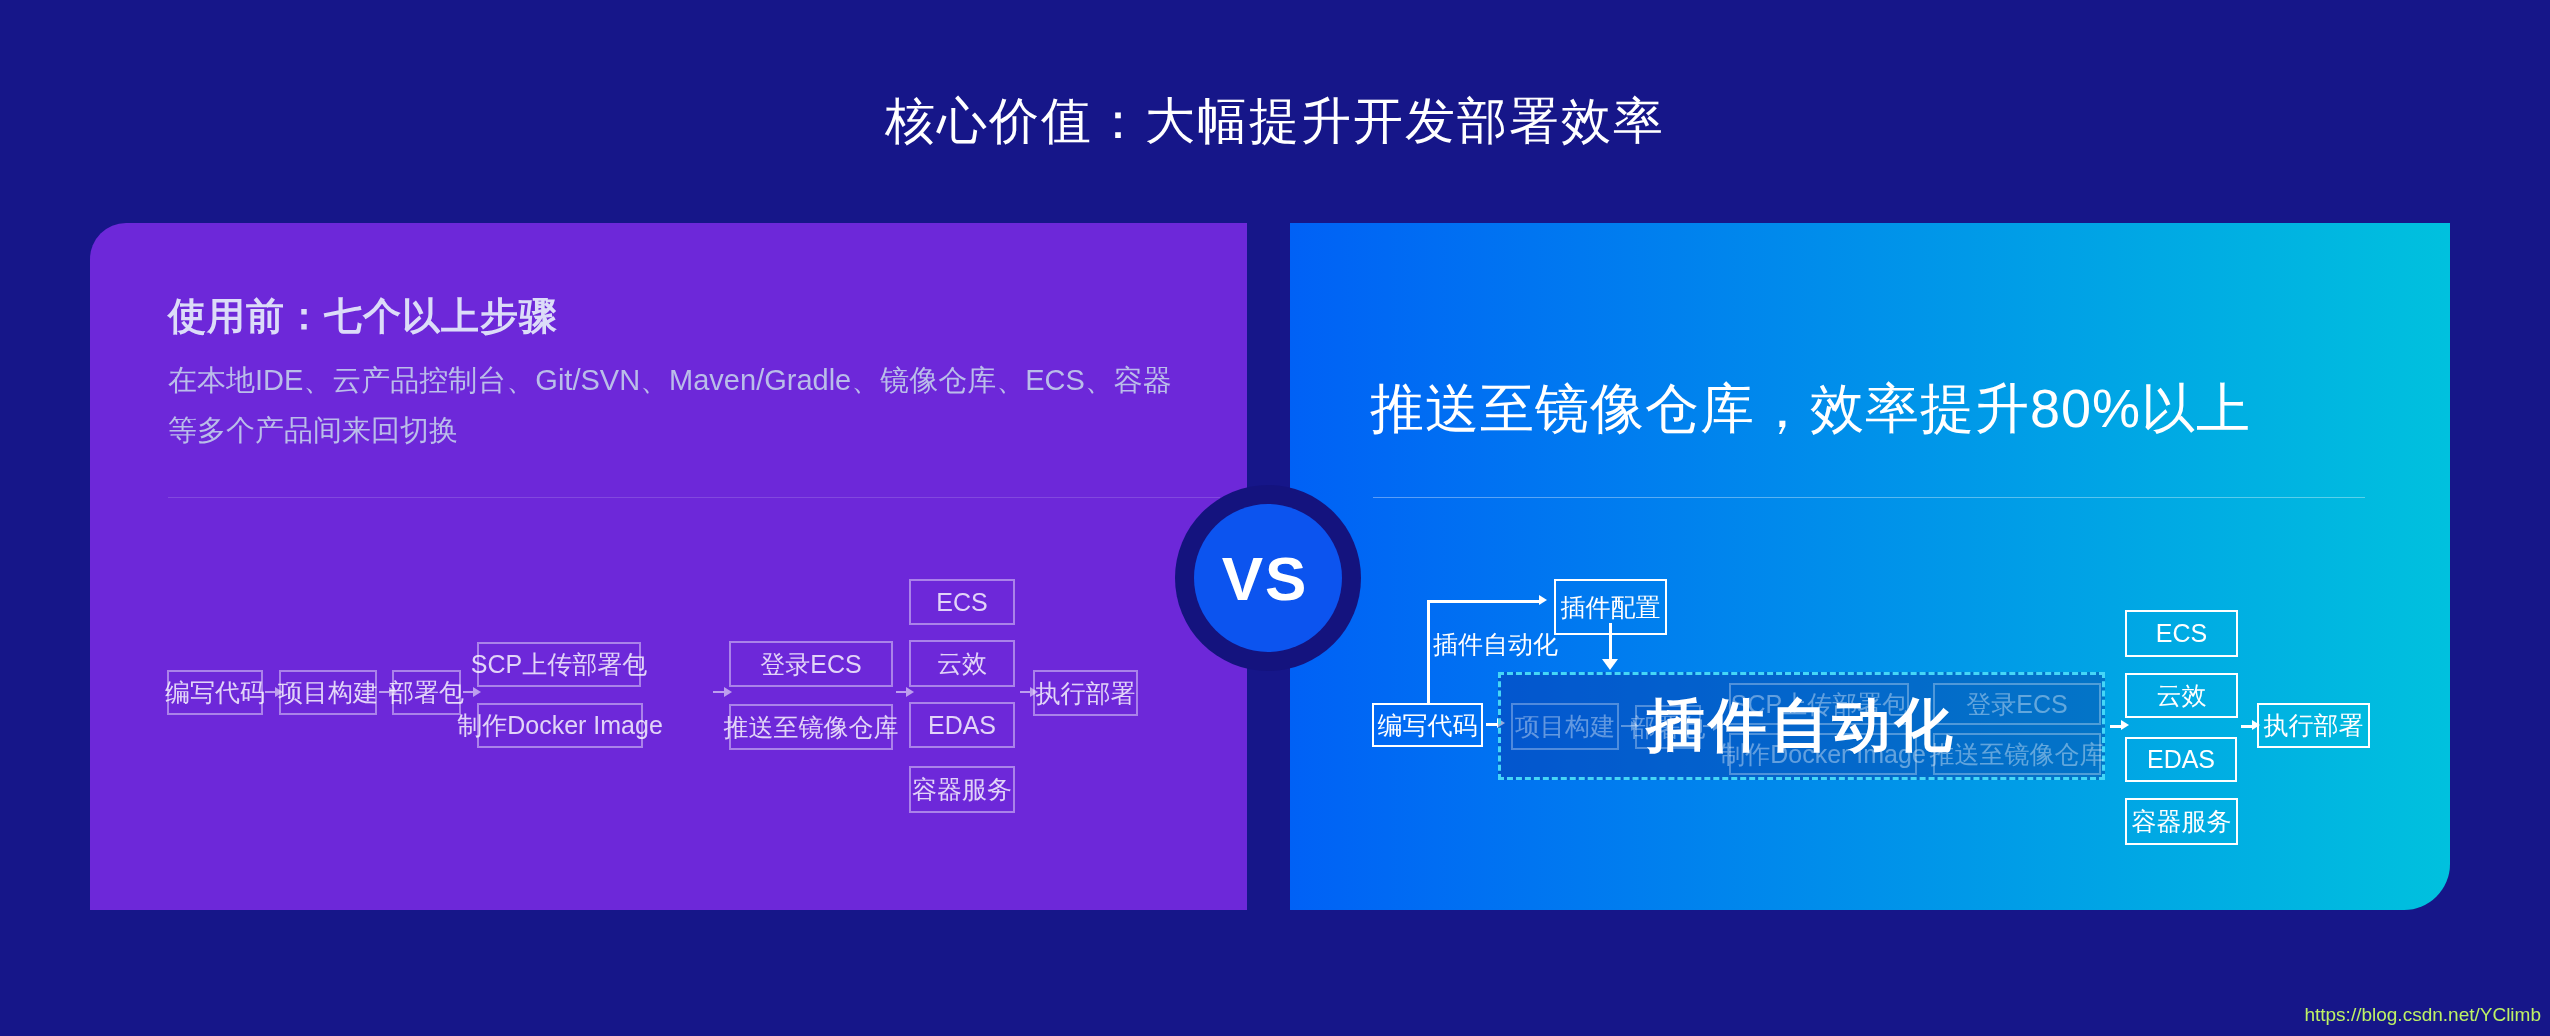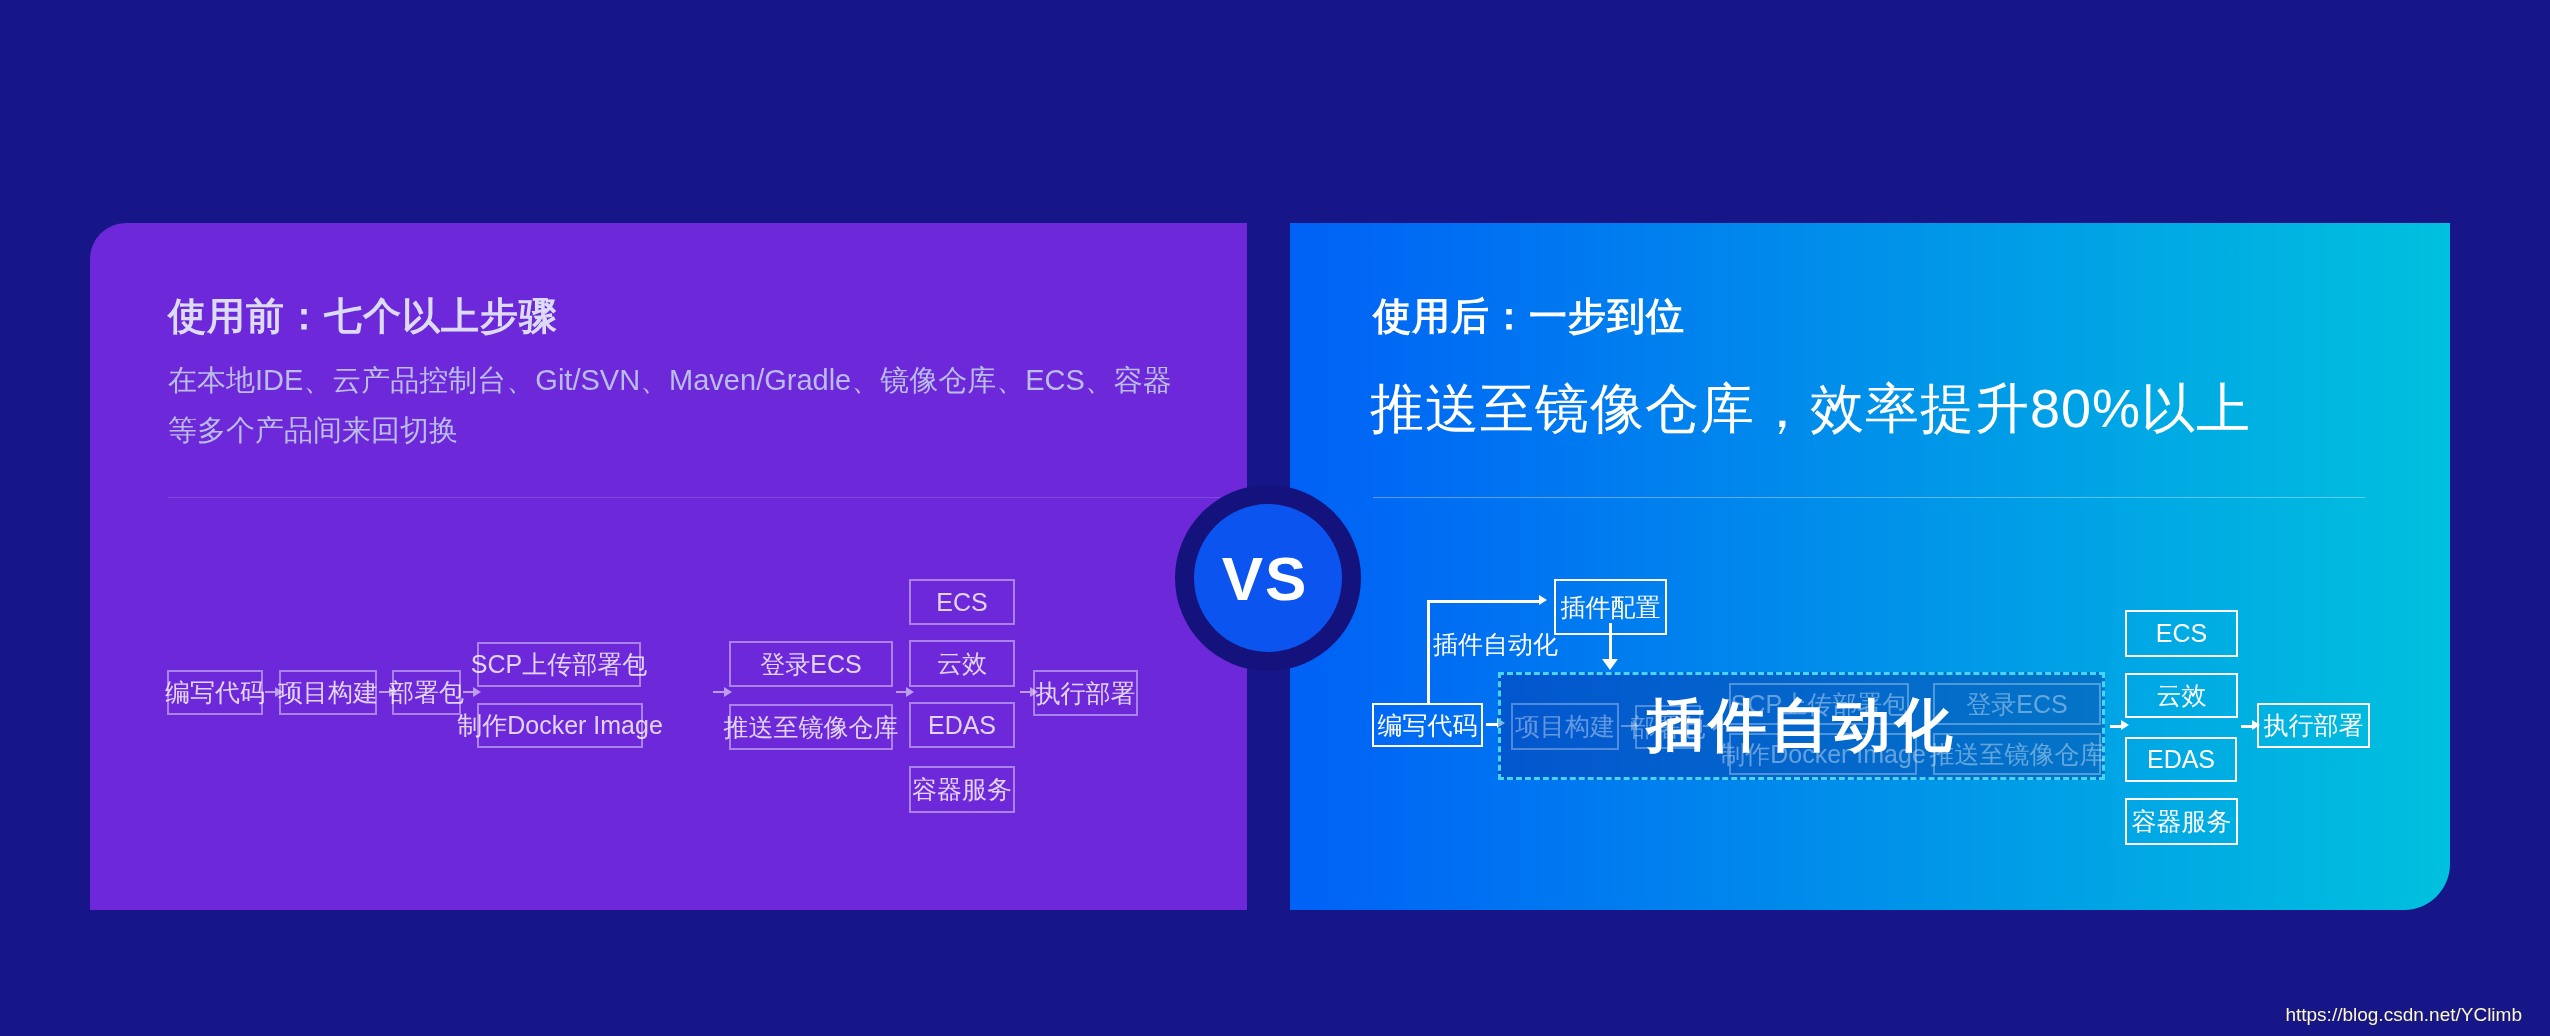--- a/index.html
+++ b/index.html
@@ -68,27 +68,28 @@
   
   .dashed-box{
     position:absolute;left:208px;top:449px;width:607px;height:108px;box-sizing:border-box;
     border:3px dashed #45d6f7;background:rgba(8,45,155,0.40);
   }
   .overlay-label{
     position:absolute;left:0;top:0;width:100%;height:100%;
     display:flex;align-items:center;justify-content:center;
     font-size:58px;font-weight:700;color:#ffffff;letter-spacing:4px;z-index:3;text-align:center;
   }
-  .watermark{position:absolute;right:28px;bottom:10px;font-size:19px;color:#fef9c3;}
+  .watermark{position:absolute;right:9px;bottom:10px;font-size:19px;color:#bef264;}
 </style>
 </head>
 <body>
 
 <div class="page">
 
+  <div class="title">核心价值：大幅提升开发部署效率</div>
 
   <div class="panel-before">
     <div class="panel-heading">使用前：七个以上步骤</div>
     <div class="desc">
       <span>在本地IDE、云产品控制台、Git/SVN、Maven/Gradle、镜像仓库、ECS、容器</span>
       <span>等多个产品间来回切换</span>
     </div>
     <div class="divider"></div>
 
     <div class="fbox lp" style="left:77px;top:447px;width:96px;height:45px;">编写代码</div>
@@ -105,21 +106,20 @@
     <div class="arr lp-arr" style="left:806px;top:468px;width:10px;"></div>
     <div class="fbox lp" style="left:819px;top:356px;width:106px;height:46px;">ECS</div>
     <div class="fbox lp" style="left:819px;top:417px;width:106px;height:47px;">云效</div>
     <div class="fbox lp" style="left:819px;top:479px;width:106px;height:46px;">EDAS</div>
     <div class="fbox lp" style="left:819px;top:543px;width:106px;height:47px;">容器服务</div>
     <div class="arr lp-arr" style="left:930px;top:468px;width:10px;"></div>
     <div class="fbox lp" style="left:943px;top:447px;width:105px;height:46px;">执行部署</div>
   </div>
 
   <div class="panel-after">
-    <div class="panel-heading">使用后：一步到位</div>
     <div class="subtitle">推送至镜像仓库，效率提升80%以上</div>
     <div class="divider"></div>
 
     <div class="fbox wt" style="left:264px;top:356px;width:113px;height:56px;">插件配置</div>
     <div class="vline" style="left:137px;top:377px;height:103px;"></div>
     <div class="arr wt-arr" style="left:137px;top:377px;width:112px;"></div>
     <div class="first-use">插件自动化</div>
     <div class="vline" style="left:319px;top:400px;height:38px;"></div>
     <div class="down-head" style="left:312px;top:436px;"></div>
 

